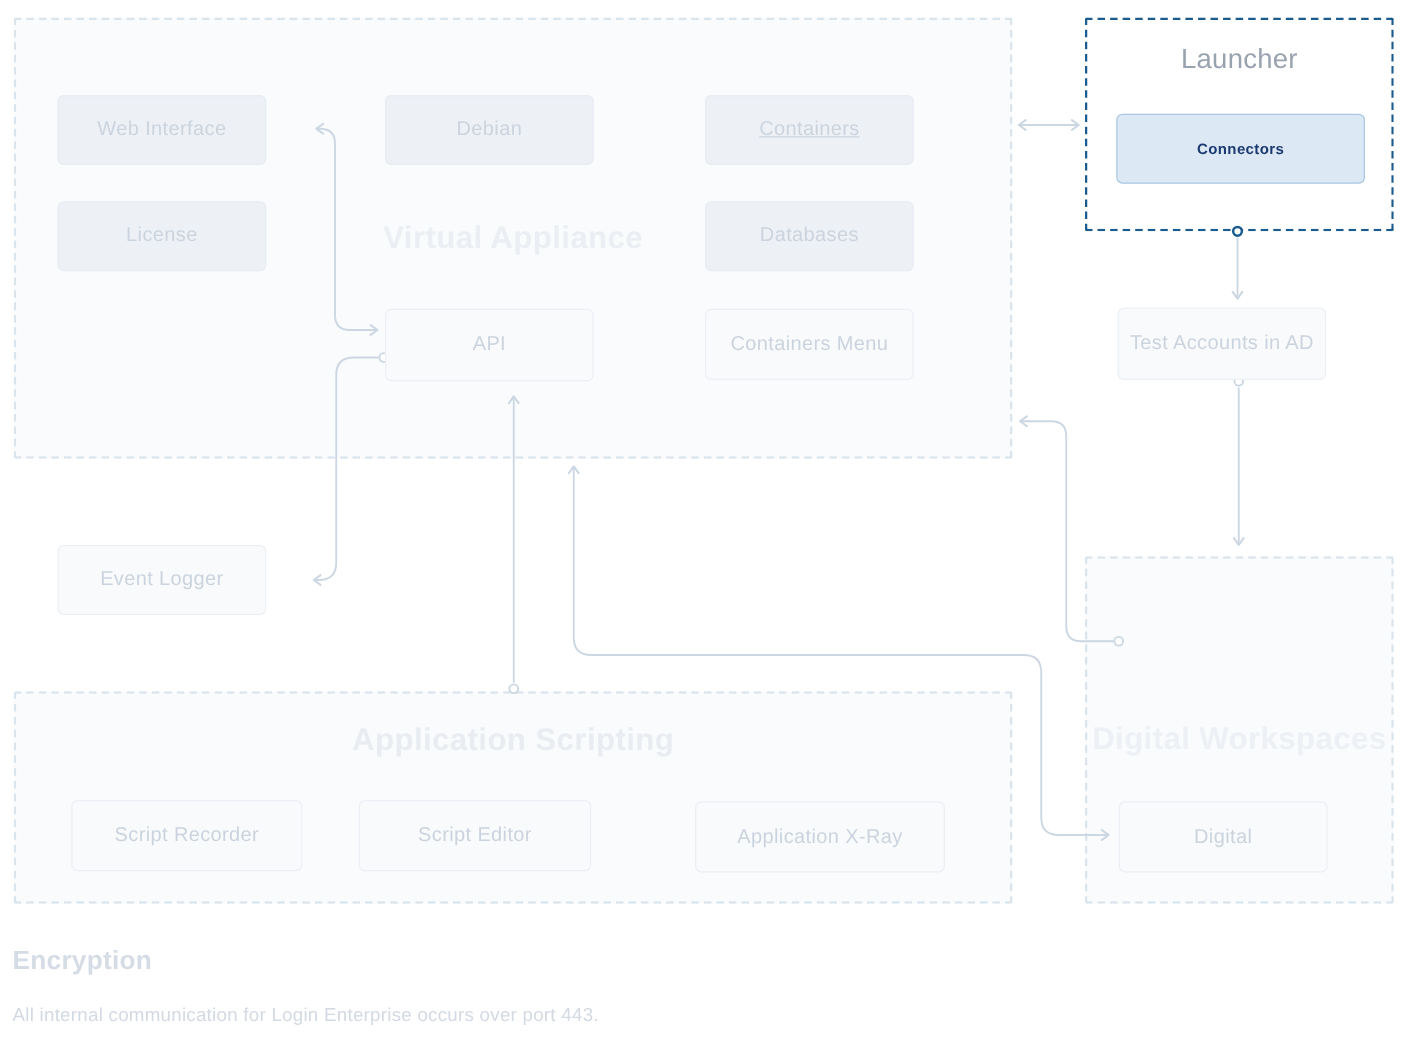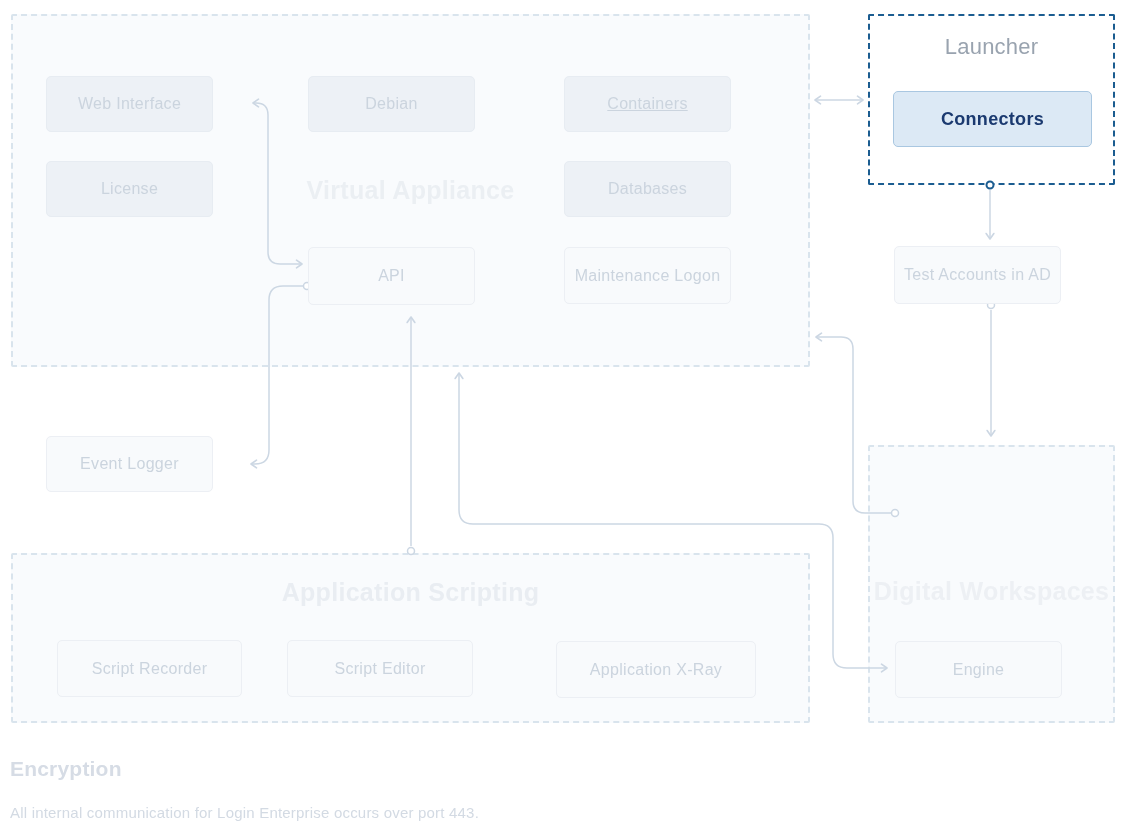--- a/index.html
+++ b/index.html
@@ -19,21 +19,21 @@
   
   .node{
     position:absolute;width:167px;height:56px;border-radius:5px;box-sizing:border-box;
     display:flex;align-items:center;justify-content:center;
     font-size:16px;letter-spacing:.3px;color:#cbd4de;cursor:default;
   }
   .node.filled{background:#edf1f6;border:1px solid #e7ecf2;}
   .node.outline{background:#f8fafc;border:1px solid #eceff4;}
   .node.hl{
     background:#dce9f5;border:1px solid #a9c7e1;color:#1b3a70;
-    font-weight:600;font-size:18px;cursor:pointer;
+    font-weight:600;font-size:12px;cursor:pointer;
   }
   
   .enc-heading{position:absolute;font-size:21px;font-weight:700;color:#d6dce5;letter-spacing:.2px;}
   .enc-body{position:absolute;font-size:15px;color:#d3dae3;letter-spacing:.2px;}
 </style>
 </head>
 <body>
 
 <div class="stage">
 
@@ -78,28 +78,28 @@
   <div class="grp-title t-launcher" style="left:868px;top:34px;width:247px;">Launcher</div>
   <div class="grp-title t-as" style="left:11px;top:578px;width:799px;">Application Scripting</div>
   <div class="grp-title t-dw" style="left:868px;top:577px;width:247px;">Digital Workspaces</div>
 
   <div class="node filled" style="left:46px;top:76px;">Web Interface</div>
   <div class="node filled" style="left:308px;top:76px;">Debian</div>
   <div class="node filled" style="left:564px;top:76px;text-decoration:underline;">Containers</div>
   <div class="node filled" style="left:46px;top:161px;">License</div>
   <div class="node outline" style="left:308px;top:247px;height:58px;">API</div>
   <div class="node filled" style="left:564px;top:161px;">Databases</div>
-  <div class="node outline" style="left:564px;top:247px;height:57px;">Maintenance Logon</div>
+  <div class="node outline" style="left:564px;top:247px;height:57px;">Containers Menu</div>
 
   <div class="node hl" style="left:893px;top:91px;width:199px;">Connectors</div>
 
   <div class="node outline" style="left:894px;top:246px;height:58px;">Test Accounts in AD</div>
   <div class="node outline" style="left:46px;top:436px;">Event Logger</div>
 
-  <div class="node outline" style="left:895px;top:641px;height:57px;">Engine</div>
+  <div class="node outline" style="left:895px;top:641px;height:57px;">Digital</div>
 
   <div class="node outline" style="left:57px;top:640px;width:185px;height:57px;">Script Recorder</div>
   <div class="node outline" style="left:287px;top:640px;width:186px;height:57px;">Script Editor</div>
   <div class="node outline" style="left:556px;top:641px;width:200px;height:57px;">Application X-Ray</div>
 
   <div class="enc-heading" style="left:10px;top:757px;">Encryption</div>
   <div class="enc-body" style="left:10px;top:804px;">All internal communication for Login Enterprise occurs over port 443.</div>
 
 </div>
 

